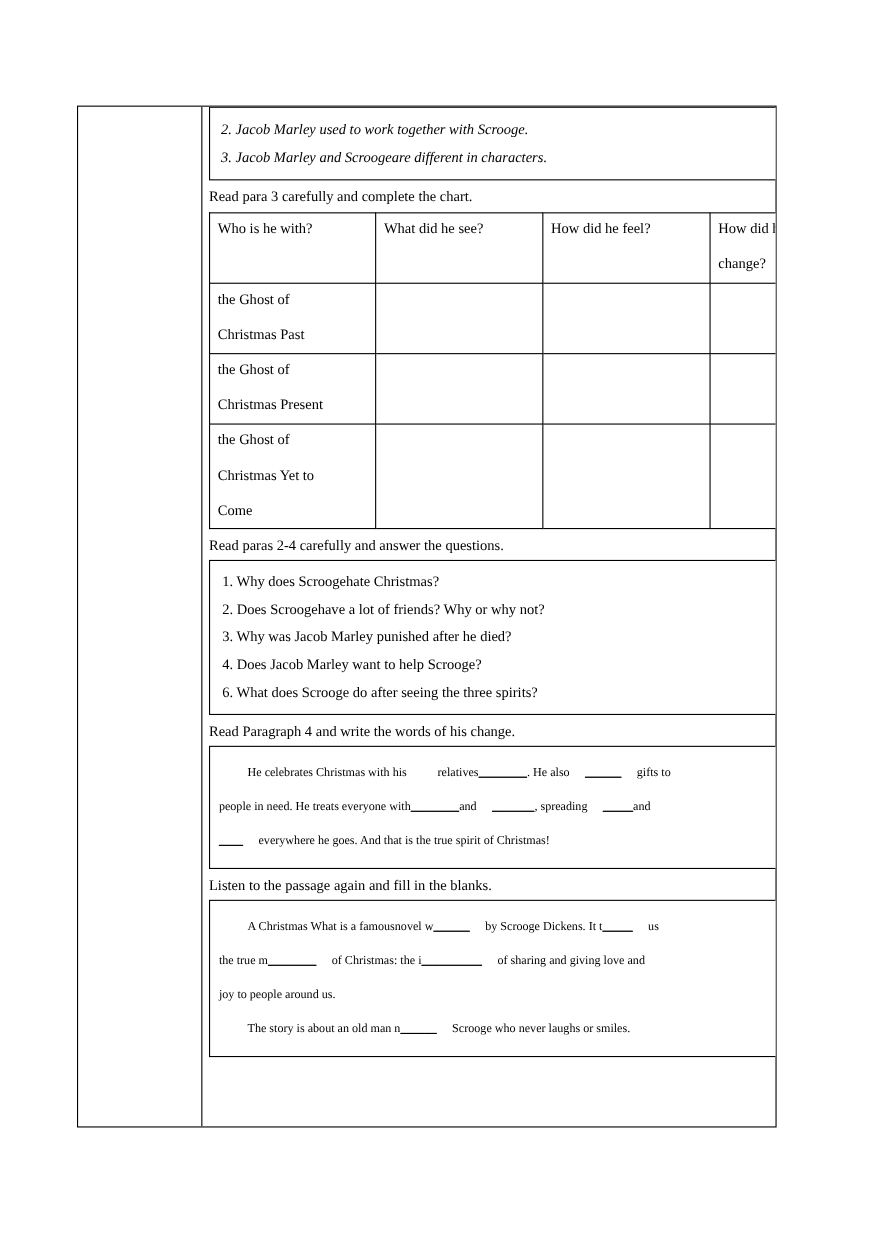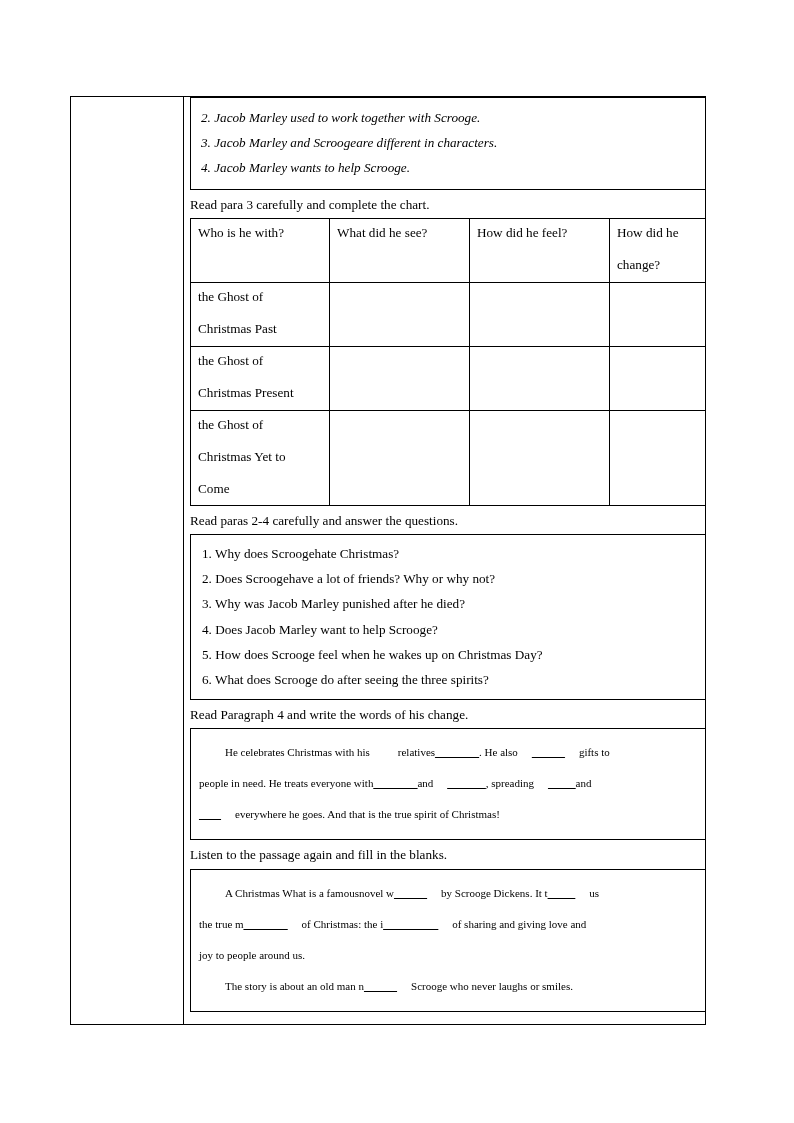--- a/index.html
+++ b/index.html
@@ -87,21 +87,21 @@
   table.chart {
     border-collapse: collapse;
     table-layout: fixed;
     width: 100%;
     background: #fff;
   }
   table.chart td,
   table.chart th {
     border: 1.1px solid #000;
     vertical-align: top;
-    padding: 7px 4px 7px 7px;
+    padding: 7px 16px 7px 7px;
     font-size: 13.2px;
     font-weight: normal;
     text-align: left;
     line-height: 1;
   }
   table.chart th { height: 49px; }
   td.col-a, th.col-a { width: 127px; }
   td.col-b, th.col-b { width: 128px; }
   td.col-c, th.col-c { width: 128px; }
   td.col-d, th.col-d { width: 128px; }
@@ -141,21 +141,20 @@
   <div class="worksheet">
 
     <div class="left-col"></div>
 
     <div class="right-col">
 
       <div class="inner-box" style="margin-top:0;">
         <div class="stmt-list">
           <div class="stmt">2. Jacob Marley used to work together with Scrooge.</div>
           <div class="stmt">3. Jacob Marley and Scroogeare different in characters.</div>
-          <div class="stmt">4. Jacob Marley wants to help Scrooge.</div>
         </div>
       </div>
 
       <div class="instruction">Read para 3 carefully and complete the chart.</div>
 
       <div style="margin:0 5px 0 6px;">
         <table class="chart">
           <tbody>
               <tr>
             <th class="col-a">
@@ -205,21 +204,20 @@
       </div>
 
       <div class="instruction">Read paras 2-4 carefully and answer the questions.</div>
 
       <div class="inner-box">
         <div class="q-list">
           <div class="q-item">1. Why does Scroogehate Christmas?</div>
           <div class="q-item">2. Does Scroogehave a lot of friends? Why or why not?</div>
           <div class="q-item">3. Why was Jacob Marley punished after he died?</div>
           <div class="q-item">4. Does Jacob Marley want to help Scrooge?</div>
-          <div class="q-item">5. How does Scrooge feel when he wakes up on Christmas Day?</div>
           <div class="q-item">6. What does Scrooge do after seeing the three spirits?</div>
         </div>
       </div>
 
       <div class="instruction">Read Paragraph 4 and write the words of his change.</div>
 
       <div class="inner-box">
         <div class="cloze">
           <p class="indent">
             <span>He celebrates Christmas with his</span><span class="gap"></span><span class="gap"></span><span>relatives</span><span class="blank">________</span><span>. He also</span><span class="gap"></span><span class="blank">______</span><span class="gap"></span><span>gifts to</span>

